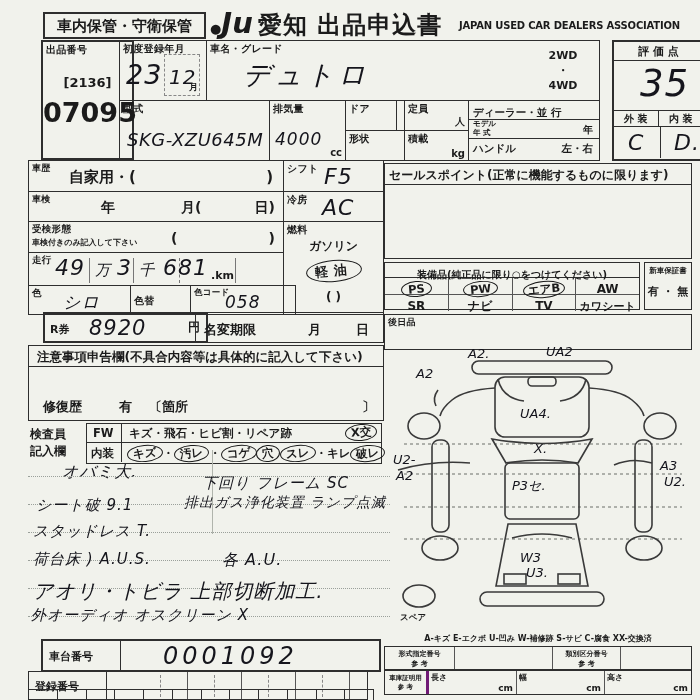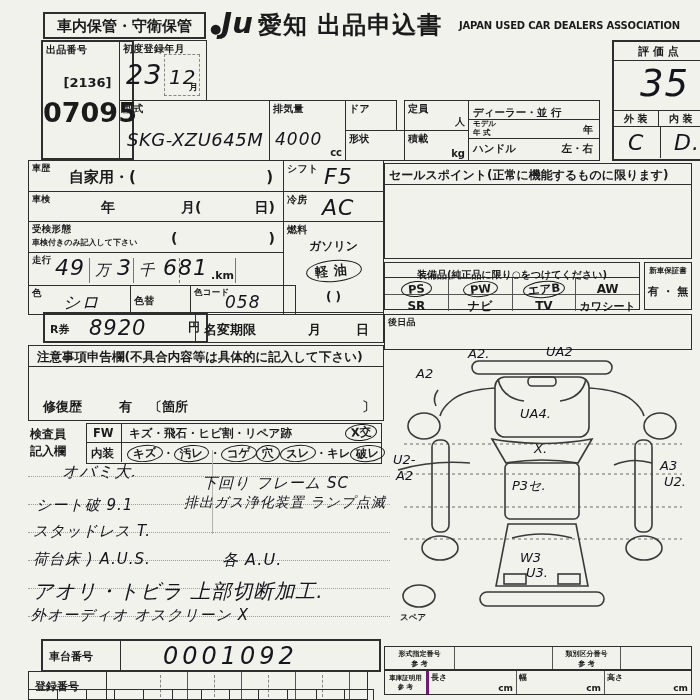--- a/index.html
+++ b/index.html
@@ -39,20 +39,29 @@
 
   <div class="abs bd" style="left:119px;top:40px;width:88px;height:61px;">
     <span class="lbl">初度登録年月</span>
     <div class="abs hw" style="left:6px;top:18px;font-size:27px;">23</div>
     <div class="abs" style="left:44px;top:13px;width:36px;height:42px;border:1px dashed #888;">
       <div class="abs hw" style="left:4px;top:10px;font-size:20px;">12</div>
       <div class="abs pr" style="right:1px;bottom:1px;font-size:9px;">月</div>
     </div>
   </div>
 
+  <div class="abs bd" style="left:206px;top:40px;width:394px;height:61px;">
+    <span class="lbl">車名・グレード</span>
+    <div class="abs hw" style="left:36px;top:16px;font-size:27px;letter-spacing:4px;">デュトロ</div>
+    <div class="abs pr" style="left:330px;top:7px;width:52px;text-align:center;font-size:11px;line-height:15px;">
+      <div>2WD</div>
+      <div>・</div>
+      <div>4WD</div>
+    </div>
+  </div>
 
   <div class="abs bd thk" style="left:599px;top:40px;width:93px;height:121px;">
     <div class="abs" style="left:0;top:0;width:100%;height:19px;border-bottom:1.4px solid #2e2e2e;">
       <div class="pr" style="text-align:center;font-size:11px;padding-top:2px;">評 価 点</div>
     </div>
     <div class="abs hw" style="left:26px;top:20px;font-size:37px;">35</div>
     <div class="abs" style="left:0;top:68px;width:100%;height:17px;border-top:1.4px solid #2e2e2e;border-bottom:1.4px solid #2e2e2e;display:flex;">
       <div class="pr" style="width:50%;text-align:center;font-size:10px;border-right:1.4px solid #2e2e2e;box-sizing:border-box;padding-top:1px;">外 装</div>
       <div class="pr" style="width:50%;text-align:center;font-size:10px;padding-top:1px;">内 装</div>
     </div>
@@ -323,20 +332,21 @@
       <div style="flex:1;border-right:1.2px solid #2e2e2e;"></div>
       <div style="flex:1;border-right:1.2px solid #2e2e2e;"></div>
       <div style="flex:1;border-right:1.2px solid #2e2e2e;"></div>
       <div style="flex:1;border-right:1.2px solid #2e2e2e;"></div>
       <div style="flex:1;border-right:1.2px solid #2e2e2e;"></div>
       <div style="flex:1;border-right:1.2px solid #2e2e2e;"></div>
       <div style="flex:1;border-right:1.2px solid #2e2e2e;"></div>
       <div style="flex:1;"></div>
   </div>
 
+  <div class="abs pr" style="left:384px;top:633px;width:308px;text-align:center;font-size:8px;">A-キズ E-エクボ U-凹み W-補修跡 S-サビ C-腐食 XX-交換済</div>
   <div class="abs bd" style="left:384px;top:646px;width:308px;height:24px;display:flex;">
     <div style="width:70px;border-right:1px solid #555;text-align:center;box-sizing:border-box;">
       <div class="pr" style="font-size:7px;padding-top:2px;">形式指定番号</div>
       <div class="pr" style="font-size:7px;">参 考</div>
     </div>
     <div style="width:98px;border-right:1px solid #555;box-sizing:border-box;"></div>
     <div style="width:68px;border-right:1px solid #555;text-align:center;box-sizing:border-box;">
       <div class="pr" style="font-size:7px;padding-top:2px;">類別区分番号</div>
       <div class="pr" style="font-size:7px;">参 考</div>
     </div>

